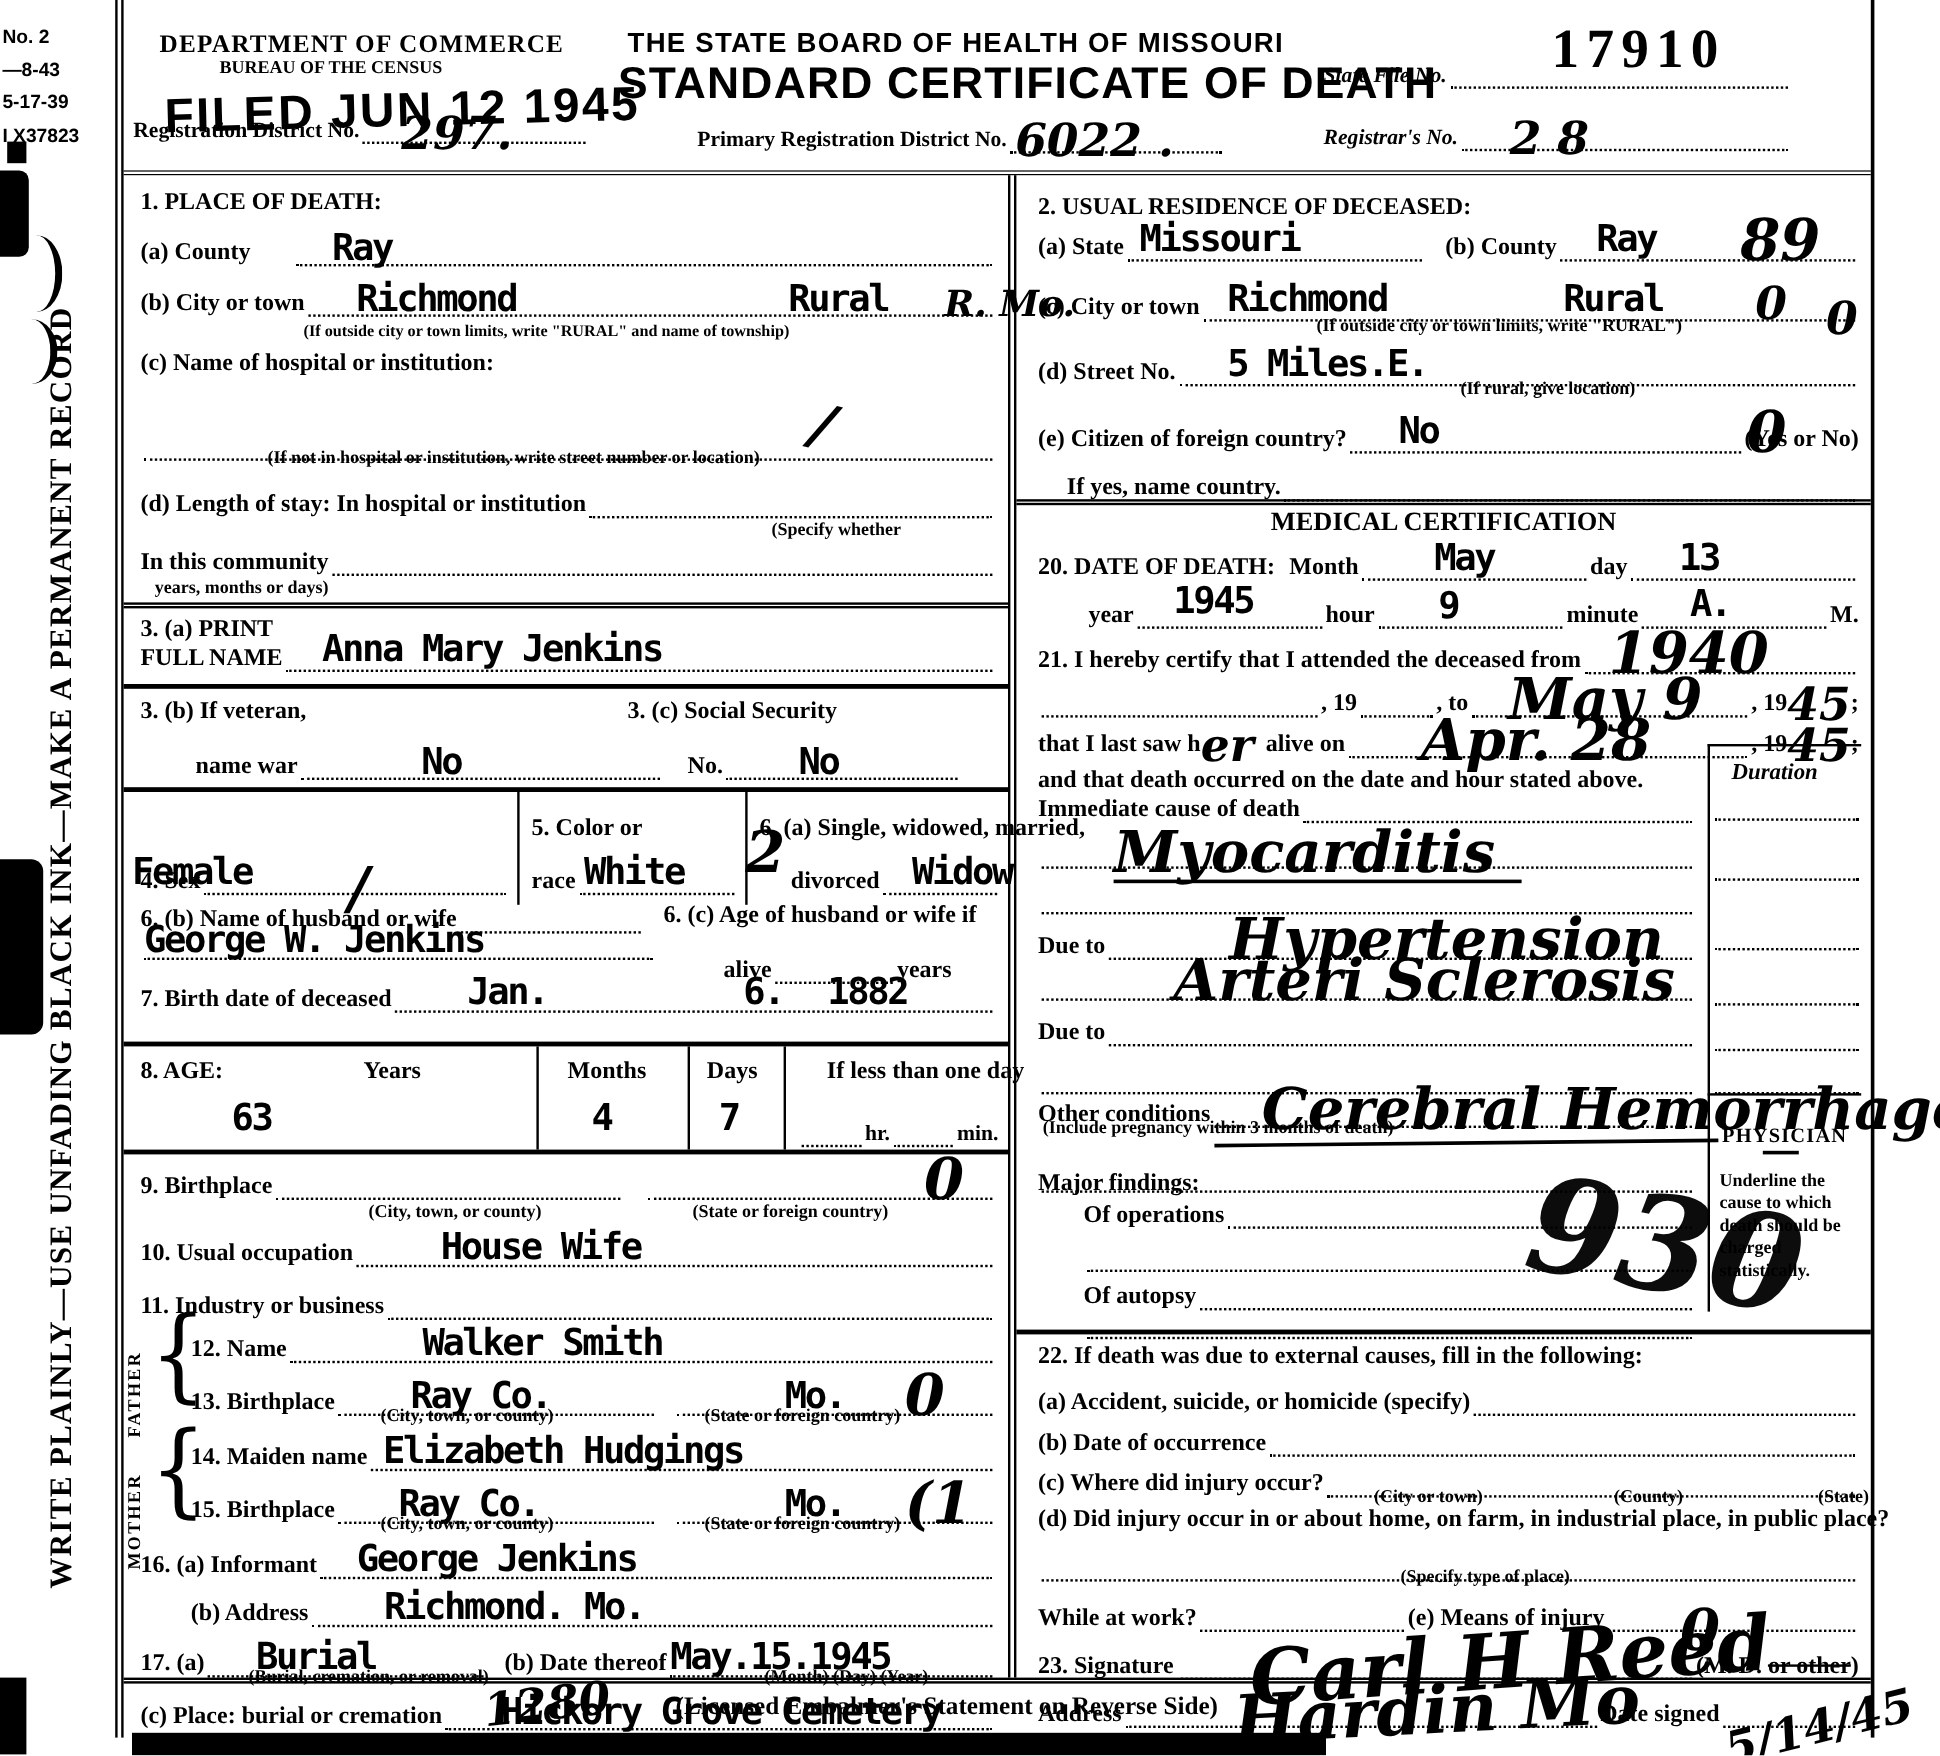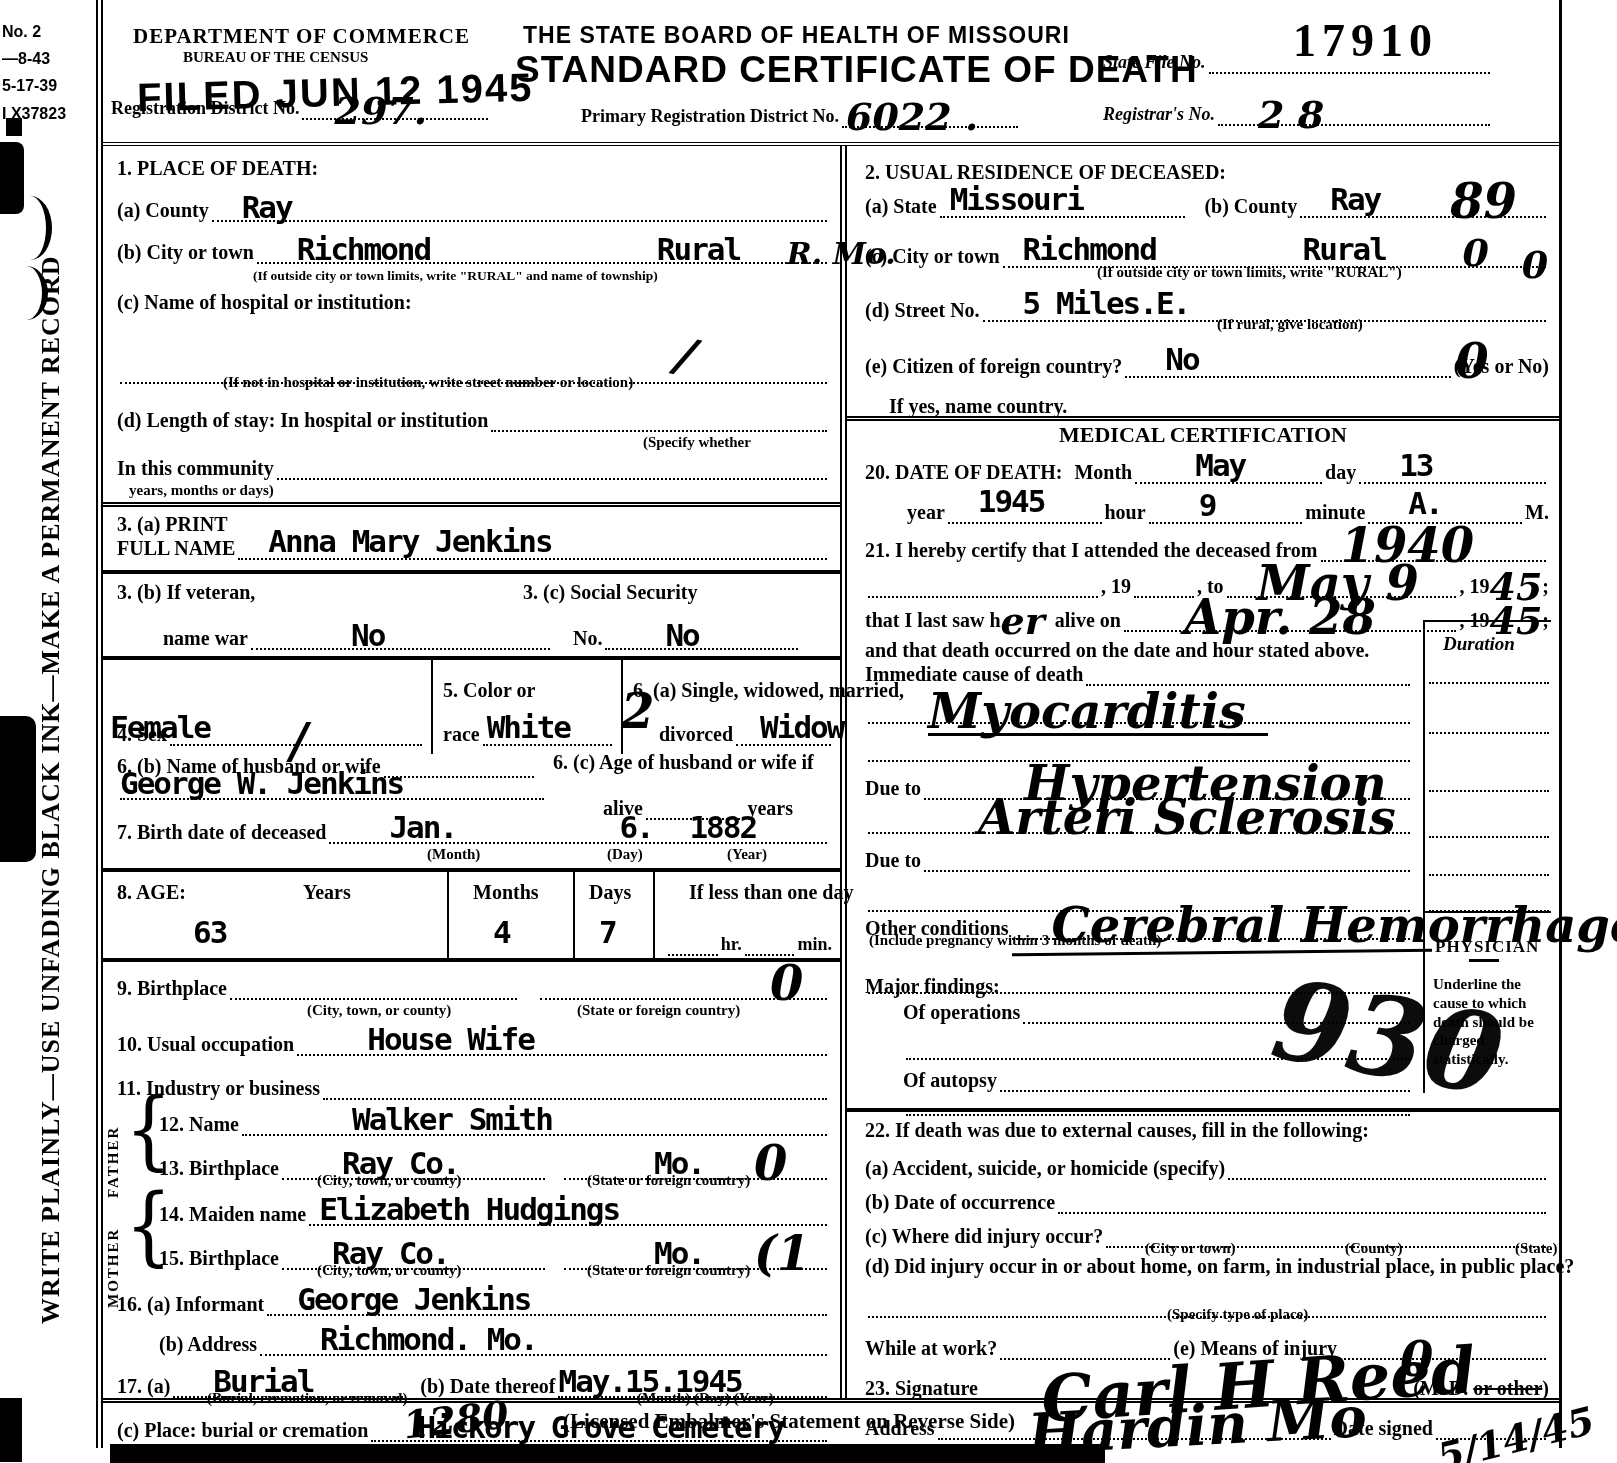--- a/index.html
+++ b/index.html
@@ -107,21 +107,21 @@
           <span class="h lg v" style="left:40px;bottom:-6px;">2 8</span>
         </span>
       </div>
     </div>
 
     <div class="cols">
 
       <div class="lc">
 
         <div class="p ar" style="top:10px;height:24px;">1.  PLACE OF DEATH:</div>
-        <div class="ar" style="top:50px;">
+        <div class="ar" style="top:50px;gap:35px;">
           <span class="p">(a)   County</span>
           <span class="dots">
             <span class="t lg v" style="left:30px;">Ray</span>
           </span>
         </div>
         <div class="ar" style="top:92px;">
           <span class="p">(b)   City or town</span>
           <span class="dots">
             <span class="t lg v" style="left:40px;">Richmond</span>
             <span class="t lg v" style="left:400px;">Rural</span>
@@ -221,25 +221,20 @@
           <span class="p">years</span>
         </div>
         <div class="ar" style="top:672px;">
           <span class="p">7.  Birth date of deceased</span>
           <span class="dots">
             <span class="t lg v" style="left:60px;bottom:2px;">Jan.</span>
             <span class="t lg v" style="left:290px;bottom:2px;">6.</span>
             <span class="t lg v" style="left:360px;bottom:2px;">1882</span>
           </span>
         </div>
-        <div class="cap ar" style="top:700px;height:16px;font-size:15px;">
-          <span style="position:absolute;left:310px;">(Month)</span>
-          <span style="position:absolute;left:490px;">(Day)</span>
-          <span style="position:absolute;left:610px;">(Year)</span>
-        </div>
         <div class="rule" style="top:722px;border-top-width:4px;"></div>
 
         <div style="position:absolute;top:726px;left:0;right:0;height:86px;display:flex;">
           <div class="cell vbar" style="width:346px;">
             <span class="p" style="position:absolute;left:14px;top:8px;">8.  AGE:</span>
             <span class="p" style="position:absolute;left:200px;top:8px;">Years</span>
             <span class="t lg" style="position:absolute;left:90px;top:48px;">63</span>
           </div>
           <div class="cell vbar" style="width:126px;padding-left:21px;">
             <span class="p" style="position:absolute;left:24px;top:8px;">Months</span>

